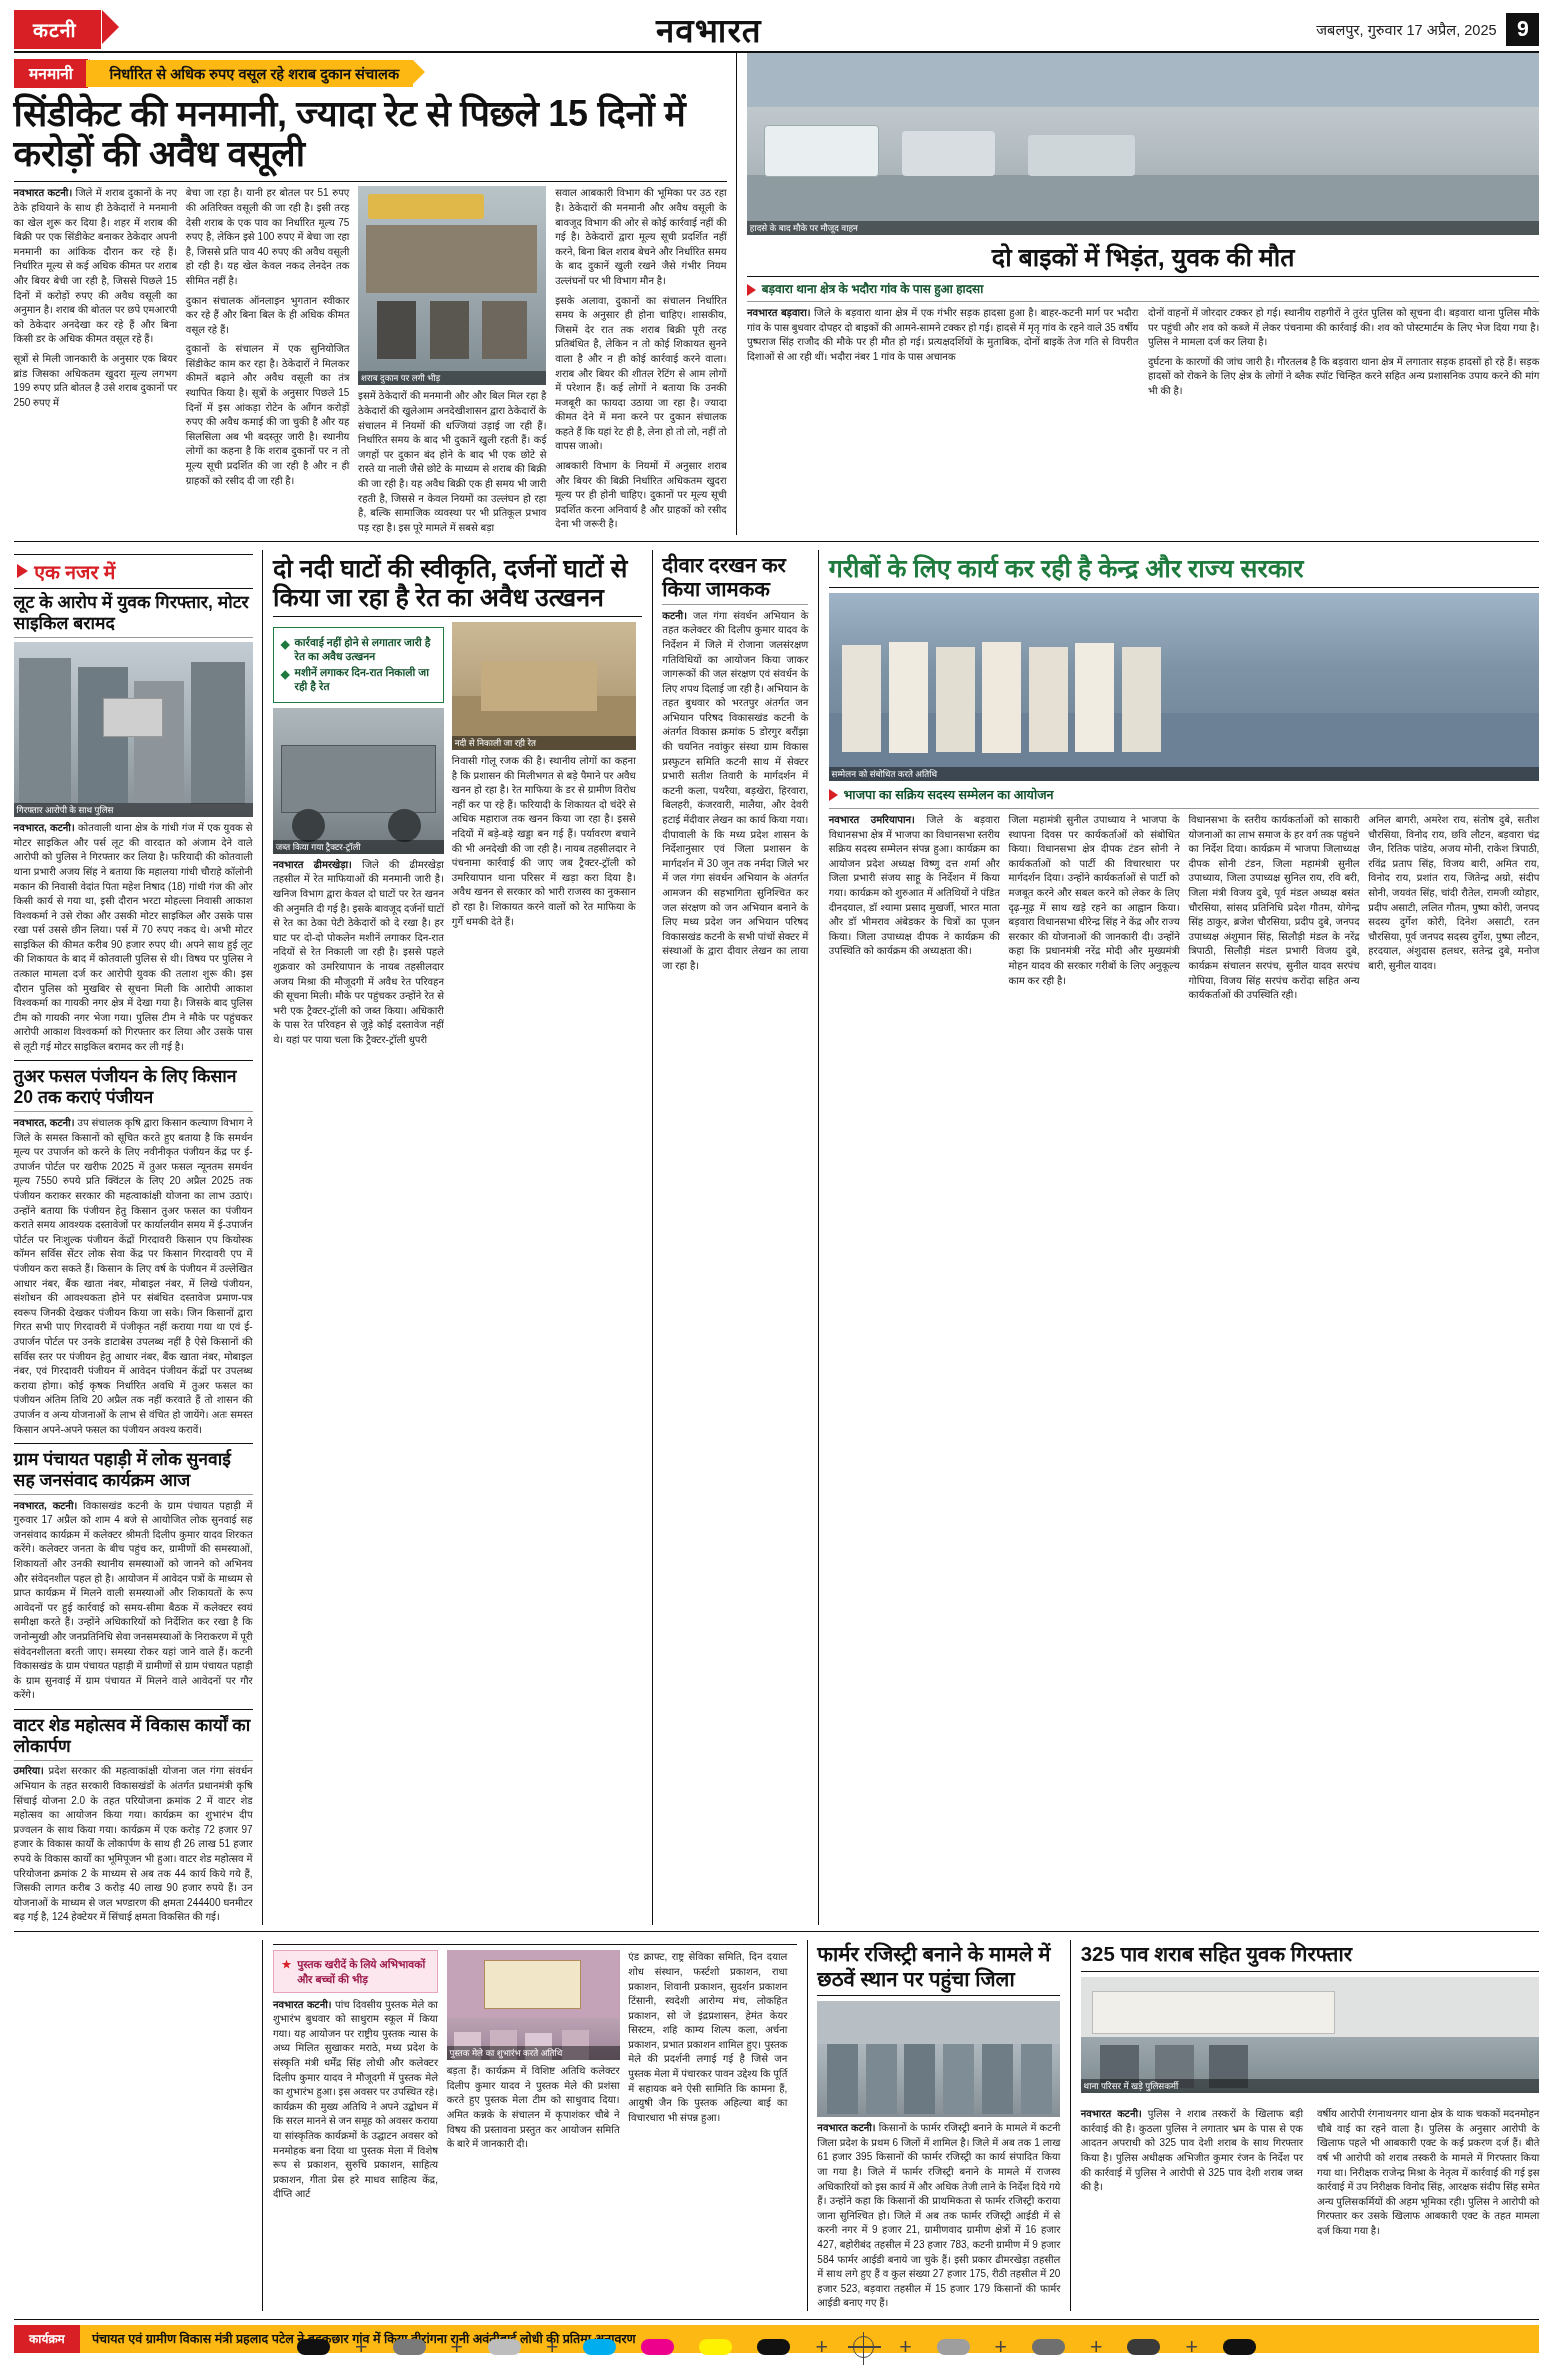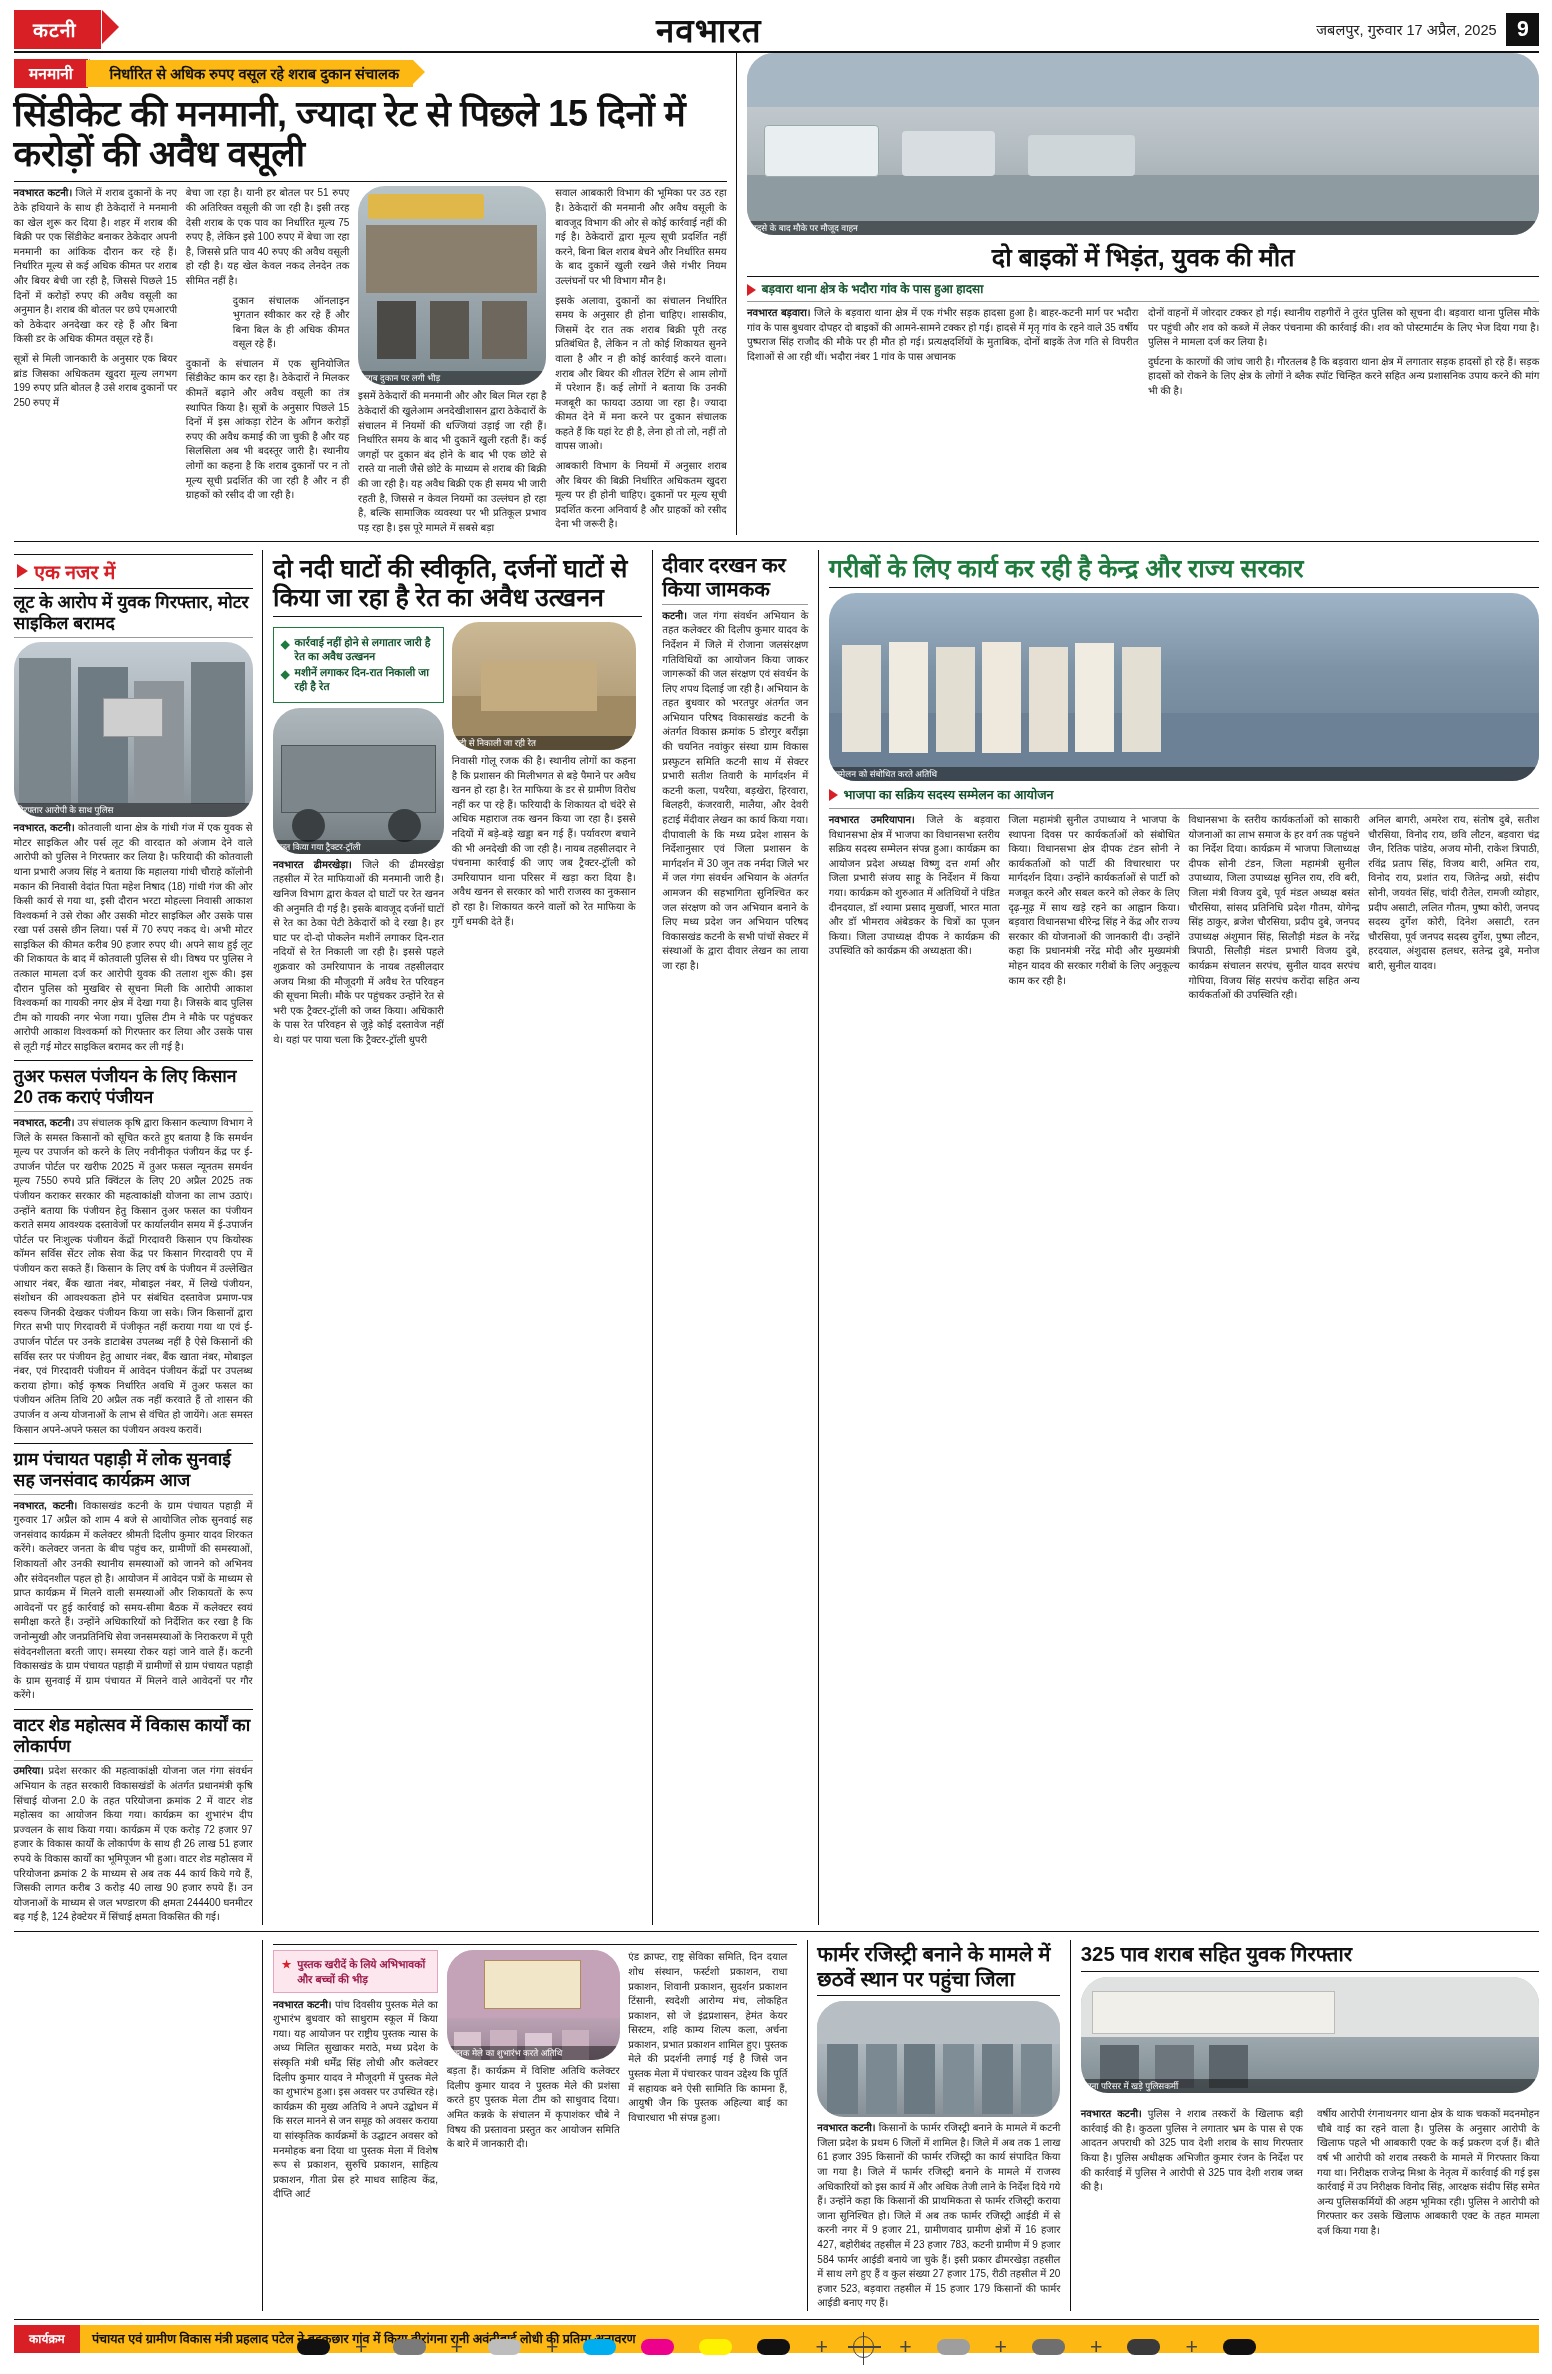--- a/index.html
+++ b/index.html
@@ -55,21 +55,21 @@
 
   .headline-main { font-size:36px; font-weight:bold; line-height:1.12; margin:5.8px 0 5.8px 0; letter-spacing:-0.3px; }
   .headline-2 { font-size:25px; font-weight:bold; line-height:1.15; margin:3.9px 0; }
   .headline-3 { font-size:20.4px; font-weight:bold; line-height:1.18; margin:2.9px 0; }
   .headline-sm { font-size:17.5px; font-weight:bold; line-height:1.2; margin:2.9px 0; }
 
   .body-text { font-size:10px; line-height:1.46; text-align:justify; color:#1a1a1a; }
   .body-text .lead { font-weight:bold; }
 
   
-  .photo { position:relative; overflow:hidden; background:#cfd3d6;border-radius:27px; }
+  .photo { position:relative; overflow:hidden; background:#cfd3d6; }
   .photo .cap { position:absolute; left:0; bottom:0; right:0; font-size:8.7px; color:#fff; background:rgba(0,0,0,.45); padding:1px 2.9px; }
 
   
   .top-area { display:flex; gap:9.7px; }
   .left-block { width:713px; }
   .right-block { width:auto; flex:1; }
 
   .mid-area { display:flex; gap:9.7px; margin-top:7.8px; }
   .bot-area { display:flex; gap:9.7px; margin-top:7.8px; }
 
@@ -133,21 +133,21 @@
       <div class="rule"></div>
 
       <div style="display:flex; gap:8.7px;">
         <div style="width:165px;" class="body-text">
           <span class="lead">नवभारत कटनी।</span>
           <span>जिले में शराब दुकानों के नए ठेके हथियाने के साथ ही ठेकेदारों ने मनमानी का खेल शुरू कर दिया है। शहर में शराब की बिक्री पर एक सिंडीकेट बनाकर ठेकेदार अपनी मनमानी का आंकिक दौरान कर रहे हैं। निर्धारित मूल्य से कई अधिक कीमत पर शराब और बियर बेची जा रही है, जिससे पिछले 15 दिनों में करोड़ों रुपए की अवैध वसूली का अनुमान है। शराब की बोतल पर छपे एमआरपी को ठेकेदार अनदेखा कर रहे हैं और बिना किसी डर के अधिक कीमत वसूल रहे हैं।</span>
           <div style="margin-top:4.9px;">सूत्रों से मिली जानकारी के अनुसार एक बियर ब्रांड जिसका अधिकतम खुदरा मूल्य लगभग 199 रुपए प्रति बोतल है उसे शराब दुकानों पर 250 रुपए में</div>
         </div>
         <div style="width:165px;" class="body-text">
           <span>बेचा जा रहा है। यानी हर बोतल पर 51 रुपए की अतिरिक्त वसूली की जा रही है। इसी तरह देसी शराब के एक पाव का निर्धारित मूल्य 75 रुपए है, लेकिन इसे 100 रुपए में बेचा जा रहा है, जिससे प्रति पाव 40 रुपए की अवैध वसूली हो रही है। यह खेल केवल नकद लेनदेन तक सीमित नहीं है।</span>
-          <div style="margin-top:4.9px;margin-left:47px;">दुकान संचालक ऑनलाइन भुगतान स्वीकार कर रहे हैं और बिना बिल के ही अधिक कीमत वसूल रहे हैं।</div>
+          <div style="margin-top:4.9px;">दुकान संचालक ऑनलाइन भुगतान स्वीकार कर रहे हैं और बिना बिल के ही अधिक कीमत वसूल रहे हैं।</div>
           <div style="margin-top:4.9px;">दुकानों के संचालन में एक सुनियोजित सिंडीकेट काम कर रहा है। ठेकेदारों ने मिलकर कीमतें बढ़ाने और अवैध वसूली का तंत्र स्थापित किया है। सूत्रों के अनुसार पिछले 15 दिनों में इस आंकड़ा रोटेन के आँगन करोड़ों रुपए की अवैध कमाई की जा चुकी है और यह सिलसिला अब भी बदस्तूर जारी है। स्थानीय लोगों का कहना है कि शराब दुकानों पर न तो मूल्य सूची प्रदर्शित की जा रही है और न ही ग्राहकों को रसीद दी जा रही है।</div>
         </div>
         <div style="width:190px;">
           <div class="photo photo-street" style="height:199px;">
             <div style="position:absolute;left:9.7px;top:7.8px;width:116px;height:25px;background:#e0b84a;border-radius:2.9px;"></div>
             <div style="position:absolute;left:7.8px;top:39px;width:171px;height:68px;background:#8a7f6c;"></div>
             <div style="position:absolute;left:19.4px;top:115px;width:39px;height:58px;background:#4c4a46;"></div>
             <div style="position:absolute;left:72px;top:115px;width:39px;height:58px;background:#5a5650;"></div>
             <div style="position:absolute;left:124px;top:115px;width:45px;height:58px;background:#6e675d;"></div>
             <div class="cap">शराब दुकान पर लगी भीड़</div>

